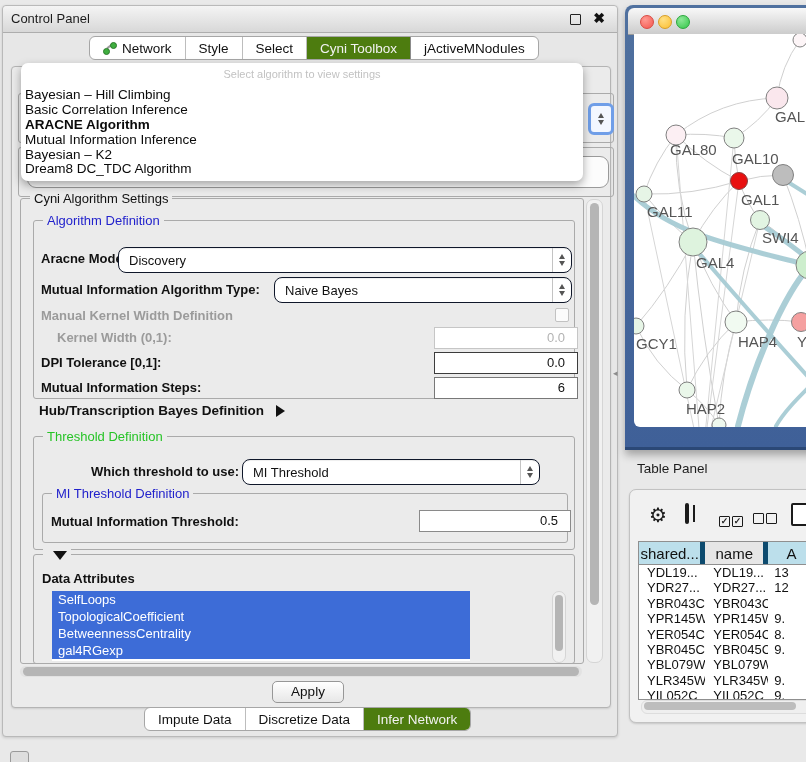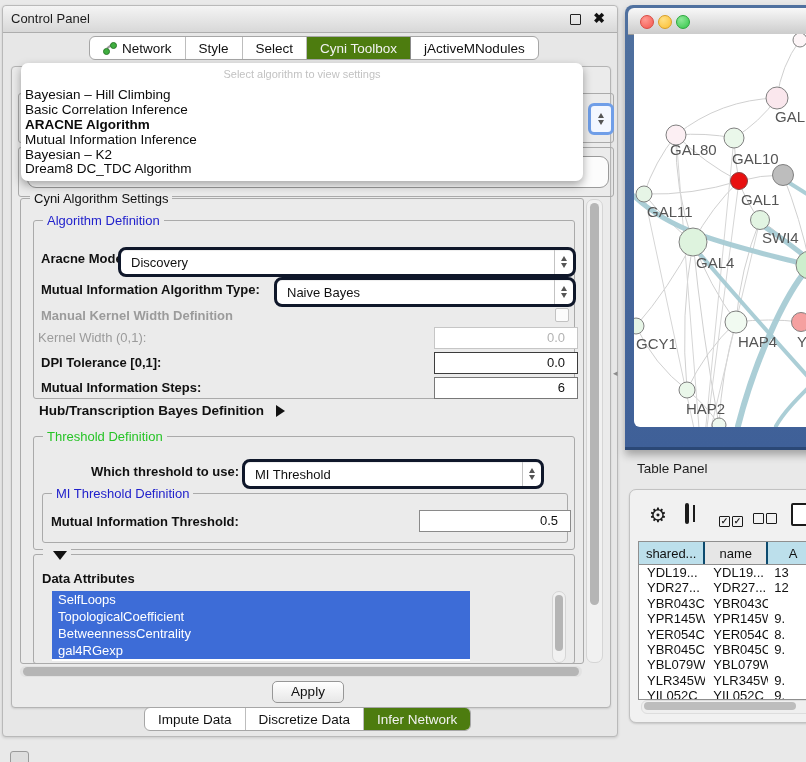--- a/index.html
+++ b/index.html
@@ -24,21 +24,21 @@
   .net-icon i{position:absolute;width:5px;height:5px;border-radius:50%;background:#3fae3f;border:1px solid #2c7a2c}
   .net-icon i.a{left:0;top:6px}.net-icon i.b{left:7px;top:0}
   .net-icon em{position:absolute;left:3px;top:3px;width:8px;height:1.5px;background:#9a9a9a;transform:rotate(-38deg)}
   .content{left:8px;top:60px;width:598px;height:640px;border:1px solid #b4b4b4;border-radius:4px;background:#ebebeb;
            box-shadow:0 1px 2px rgba(0,0,0,.12)}
   
   .group{border:1px solid #aaa;border-radius:3px}
   .gtitle{position:absolute;top:-8px;left:9px;background:#ebebeb;padding:0 4px;font-size:13px;white-space:nowrap}
   .blue{color:#2222cc}.green{color:#27c427}.gray{color:#9b9b9b}
   .lbl{font-size:13px;font-weight:bold;white-space:nowrap}
-  .combo{background:#fff;border:3px solid #0f172a;border-radius:8px;height:24px;display:flex;align-items:center;
+  .combo{background:#fff;border:1px solid #0f172a;border-radius:8px;height:24px;display:flex;align-items:center;
          font-size:13px;box-shadow:inset 0 1px 1px rgba(0,0,0,.07)}
   .combo .val{padding-left:10px;flex:1;white-space:nowrap;overflow:hidden}
   .spin{width:18px;height:100%;border-left:1px solid #c3c3c3;display:flex;flex-direction:column;
         align-items:center;justify-content:center;gap:2px}
   .tri-up{width:0;height:0;border-left:3.5px solid transparent;border-right:3.5px solid transparent;border-bottom:5px solid #555}
   .tri-dn{width:0;height:0;border-left:3.5px solid transparent;border-right:3.5px solid transparent;border-top:5px solid #555}
   .field{background:#fff;text-align:right;font-size:13px;padding-right:12px;line-height:20px}
   .vscroll{width:14px;background:#f1f1f1;border:1px solid #d5d5d5;border-radius:7px}
   .thumb{background:#b5b5b5;border-radius:5px}
   .popup{left:18px;top:57px;width:562px;height:118px;background:#fff;border-radius:7px;
@@ -63,21 +63,21 @@
   .tpanel{left:629px;top:489px;width:189px;height:232px;background:#f1f1f1;border:1px solid #c2c2c2;
           border-radius:7px;box-shadow:0 1px 2px rgba(0,0,0,.15)}
   .gear{font-size:20px;color:#1b1b1b;line-height:20px}
   .split-ic{width:16px;height:17px;border:2px solid #1b1b1b;border-radius:2px;position:relative}
   .split-ic i{position:absolute;left:6px;top:0;bottom:0;width:2px;background:#1b1b1b}
   .cb{width:9px;height:9px;border:1.4px solid #1b1b1b;border-radius:1px;display:inline-block;
       font-size:9px;line-height:9px;text-align:center;color:#1b1b1b;font-weight:bold}
   .doc-ic{width:15px;height:19px;border:2px solid #1b1b1b;border-radius:2px;background:#fff}
   .ntable{left:8px;top:51px;width:181px;height:157px;border:1px solid #8f8f8f;background:#fff;overflow:hidden;position:absolute}
   .hrow{display:flex;height:22px;border-bottom:1px solid #8f8f8f}
-  .hcell{font-size:13px;display:flex;align-items:center;justify-content:center;border-right:2px solid #0c4a6e;
+  .hcell{font-size:15px;display:flex;align-items:center;justify-content:center;border-right:5px solid #0c4a6e;
          box-sizing:border-box;white-space:nowrap;overflow:hidden}
   .trow{display:flex;height:15.4px}
   .tcell{font-size:13px;line-height:15.4px;box-sizing:border-box;white-space:nowrap;overflow:hidden}
   .hscroll{height:12px;background:#efefef;border-radius:6px;border:1px solid #ddd}
   .hthumb{height:8px;background:#bdbdbd;border-radius:4px;margin-top:1px}
   .divarrow{left:613px;top:368px;font-size:9px;color:#8c8c8c}
   .corner-ic{left:10px;top:751px;width:17px;height:13px;border:1px solid #9a9a9a;background:#dedede;border-radius:3px}
 </style>
 </head>
 <body>
@@ -145,21 +145,21 @@
           <span class="spin">
               <i class="tri-up"></i>
               <i class="tri-dn"></i>
             </span>
         </div>
         <div class="abs lbl" style="left:7px;top:61px">Mutual Information Algorithm Type:</div>
 
         <div class="abs lbl gray" style="left:7px;top:87px">Manual Kernel Width Definition</div>
         <div class="abs ckbox" style="left:521px;top:87px"></div>
 
-        <div class="abs lbl gray" style="left:4px;top:109px;font-weight:normal">Kernel Width (0,1):</div>
+        <div class="abs lbl gray" style="left:23px;top:109px;font-weight:bold">Kernel Width (0,1):</div>
         <div class="abs field" style="left:400px;top:106px;width:130px;height:20px;border:1px solid #c6c6c6;color:#b3b3b3">0.0</div>
 
         <div class="abs lbl" style="left:7px;top:134px">DPI Tolerance [0,1]:</div>
         <div class="abs field" style="left:400px;top:131px;width:130px;height:20px;border:1.5px solid #3c3c3c">0.0</div>
 
         <div class="abs lbl" style="left:7px;top:159px">Mutual Information Steps:</div>
         <div class="abs field" style="left:400px;top:156px;width:130px;height:20px;border:1px solid #787878">6</div>
       </div>
 
       <div class="abs lbl" style="left:18px;top:204px;font-size:13.5px">

